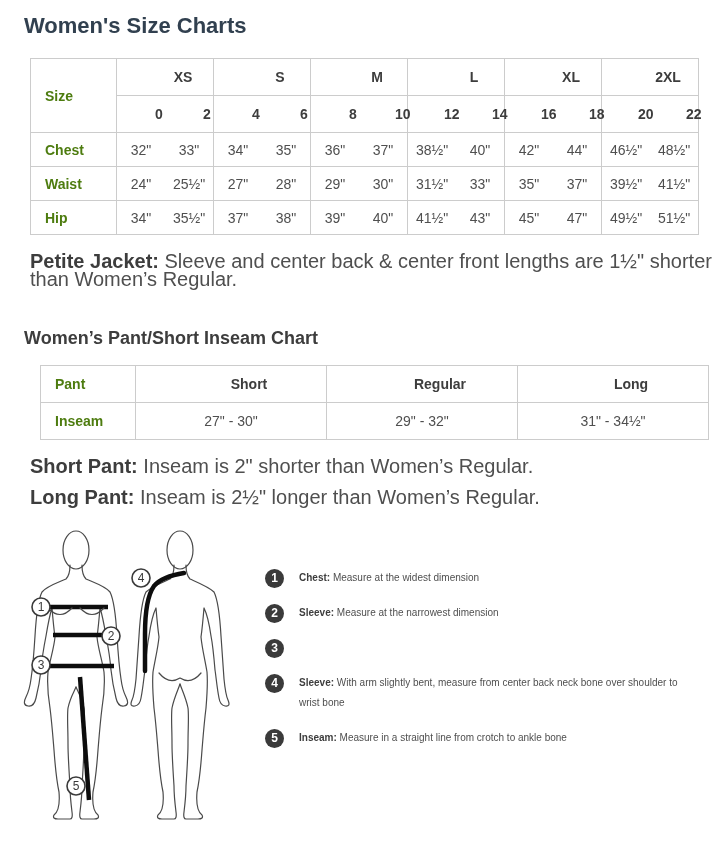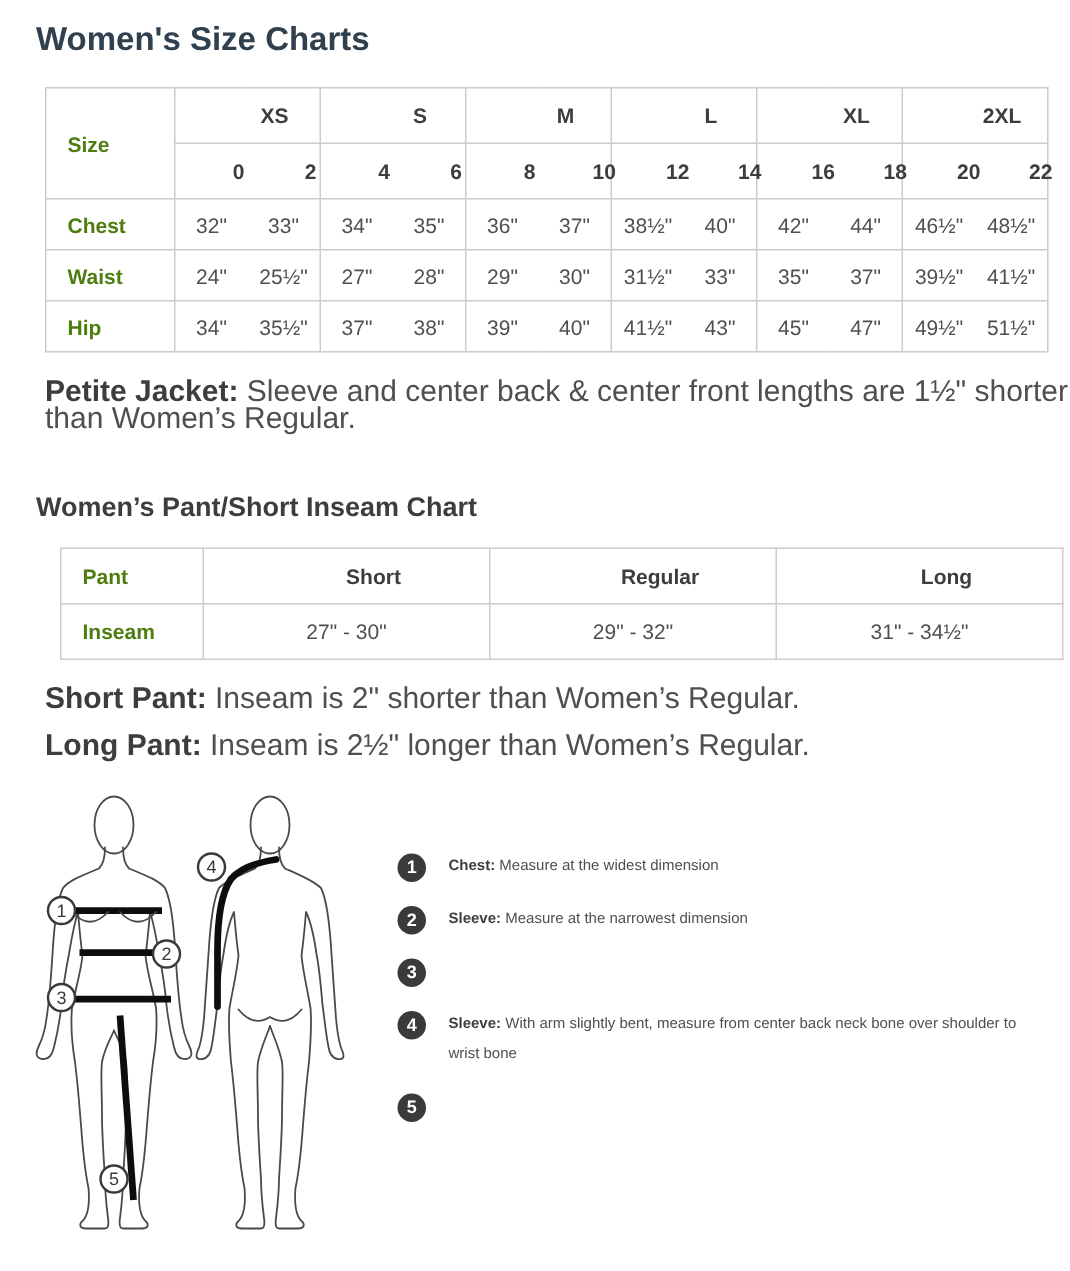--- a/index.html
+++ b/index.html
@@ -297,16 +297,17 @@
       </li>
       <li class="htm-item">
         <span class="htm-num">3</span>
       </li>
       <li class="htm-item">
         <span class="htm-num">4</span>
         <span class="htm-text"><strong>Sleeve:</strong> <span>With arm slightly bent, measure from center back neck bone over shoulder to wrist bone</span></span>
       </li>
       <li class="htm-item">
         <span class="htm-num">5</span>
+        <span class="htm-text"><strong>Inseam:</strong> <span>Measure in a straight line from crotch to ankle bone</span></span>
       </li>
     </ul>
   </div>
 </div>
 
 </body></html>

